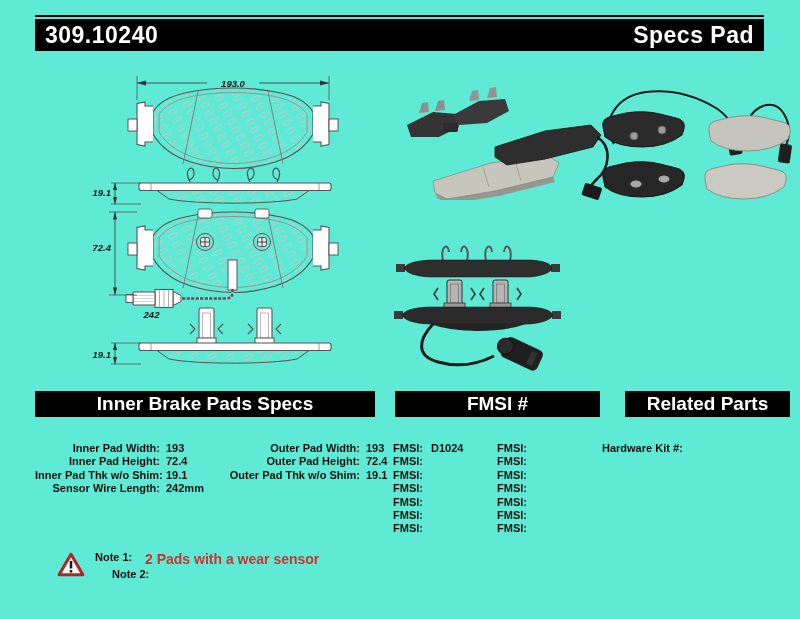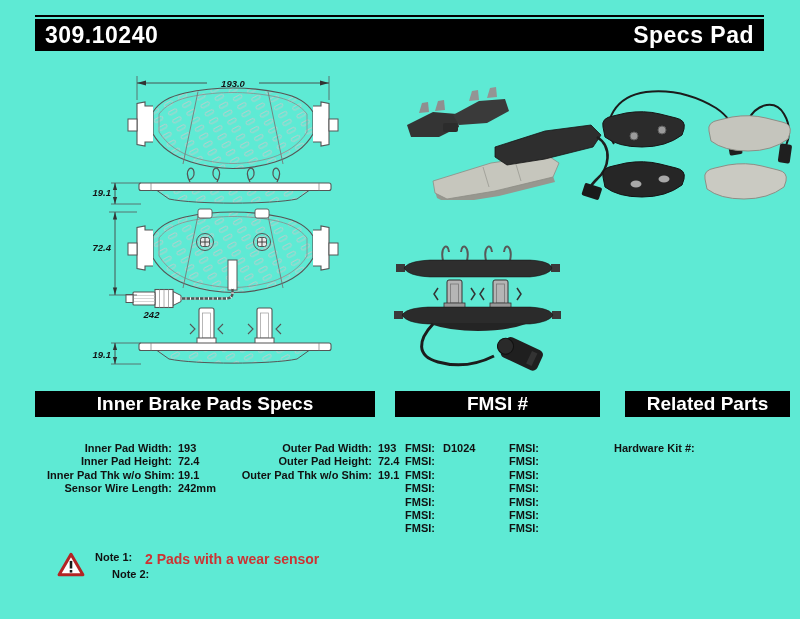--- a/index.html
+++ b/index.html
@@ -10,21 +10,21 @@
        color:#fff;display:flex;justify-content:space-between;align-items:center;
        padding:0 10px;box-sizing:border-box;font-size:23px;font-weight:bold;letter-spacing:0.5px;}
   svg{position:absolute;}
   .dimtxt{font:italic bold 9.5px "Liberation Sans",sans-serif;fill:#141414;}
   .bar{position:absolute;top:391px;height:26px;background:#000;color:#fff;font-weight:bold;
        font-size:19px;display:flex;align-items:center;}
   .bar-specs{left:35px;width:340px;}
   .bar-specs span{flex:1;text-align:center;}
   .bar-fmsi{left:383px;width:205px;justify-content:center;margin-left:12px;}
   .bar-related{left:600px;width:165px;justify-content:center;margin-left:25px;}
-  .col{position:absolute;top:442px;margin-left:12px;}
+  .col{position:absolute;top:442px;}
   .specrow{display:flex;font-size:11px;font-weight:bold;color:#111;
            height:13.4px;line-height:13.4px;white-space:nowrap;}
   .col-inner{left:35px;}
   .col-inner .sl{width:125px;text-align:right;}
   .col-outer{left:200px;}
   .col-outer .sl{width:160px;text-align:right;}
   .col-fmsi1{left:393px;}
   .col-fmsi2{left:497px;}
   .col-fmsi1 .sl,.col-fmsi2 .sl{width:32px;text-align:left;}
   .col-related{left:602px;}

